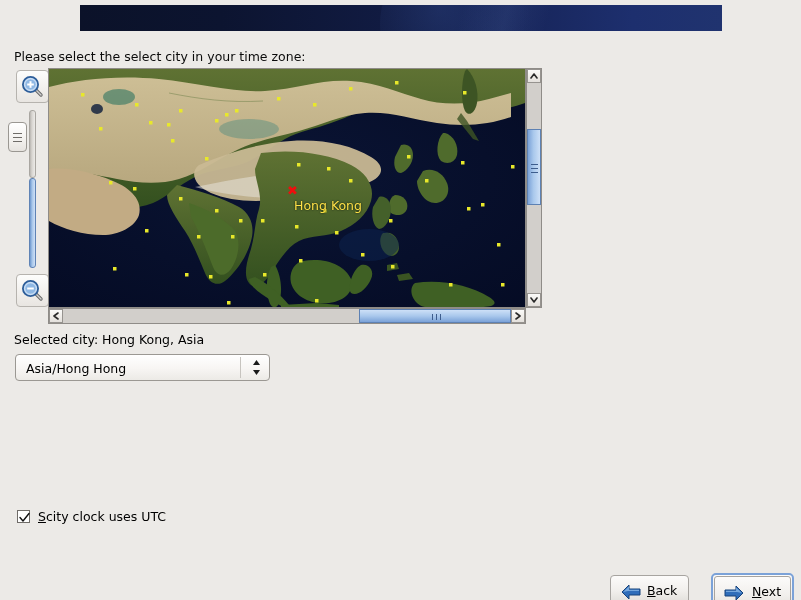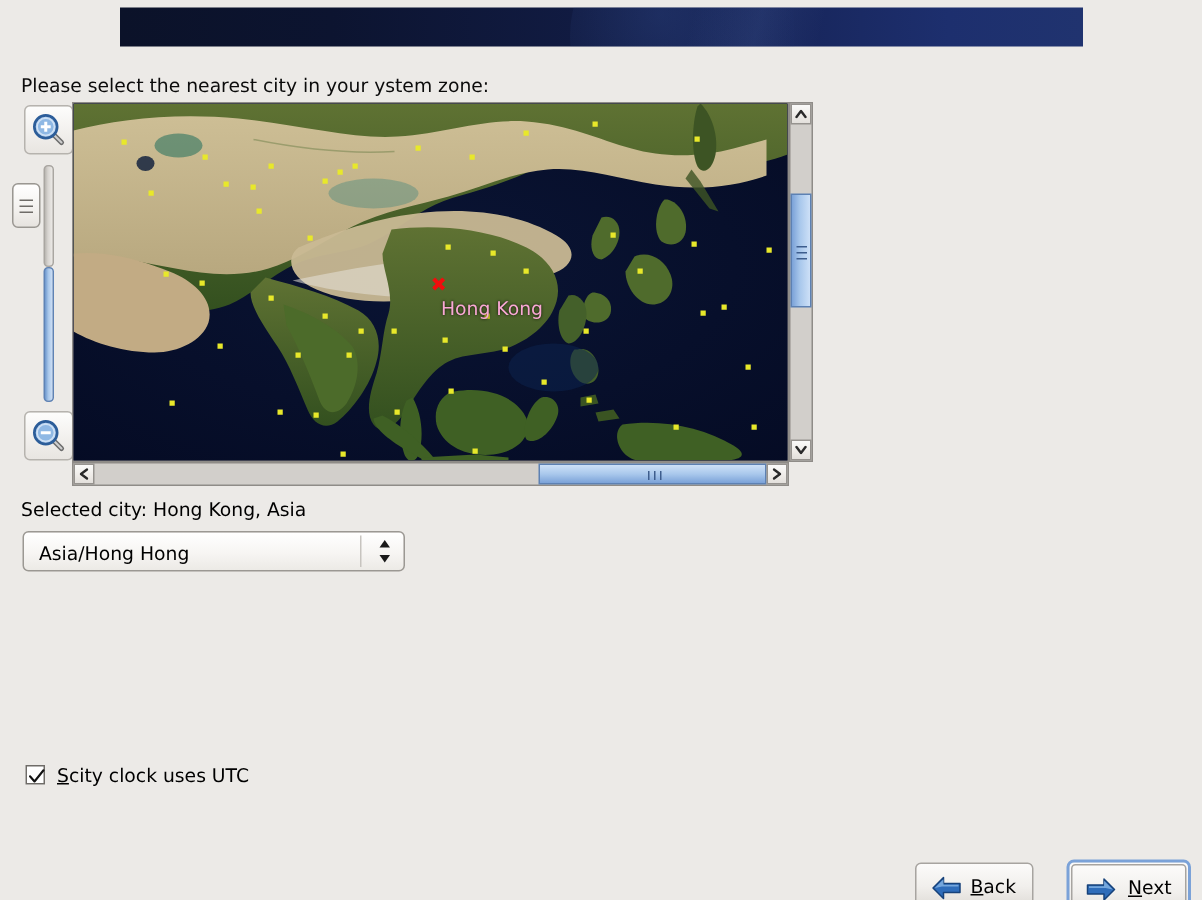--- a/index.html
+++ b/index.html
@@ -147,21 +147,21 @@
     font-size: 13px;
     font-weight: bold;
     line-height: 11px;
     text-align: center;
     font-family: "DejaVu Sans", sans-serif;
   }
   #map-city-label {
     position: absolute;
     left: 245px;
     top: 129px;
-    color: #f9a8d4;
+    color: #fde047;
     font-size: 12.5px;
     white-space: nowrap;
     text-shadow: 0 0 2px rgba(0,0,0,.9);
   }
 
   
   #map-vscroll {
     position: absolute;
     left: 512px;
     top: 0px;
@@ -332,21 +332,21 @@
   #next-button .txt { left: 39px; top: 9px; }
 </style>
 </head>
 <body>
 
 <div id="banner">
   <div class="globe"></div>
   <div class="swoosh"></div>
 </div>
 
-<div id="prompt-label">Please select the nearest city in your ystem zone:</div>
+<div id="prompt-label">Please select the select city in your time zone:</div>
 
 <div id="map-panel">
 
   <div class="magbtn" id="zoom-in-button">
     <svg width="23" height="23" viewBox="0 0 23 23">
       <line x1="14" y1="14" x2="20" y2="20" stroke="#6b6b6b" stroke-width="3.4" stroke-linecap="round"></line>
       <line x1="14" y1="14" x2="20" y2="20" stroke="#cfcfcf" stroke-width="1.4" stroke-linecap="round"></line>
       <circle cx="9.5" cy="9.5" r="7.6" fill="#bdd6f2" stroke="#2c5d99" stroke-width="1.8"></circle>
       <circle cx="9.5" cy="9.5" r="5.6" fill="#8fb8e4" stroke="none"></circle>
       <circle cx="9.5" cy="9.5" r="5.6" fill="none" stroke="#ffffff" stroke-width="0.8" opacity="0.5"></circle>

